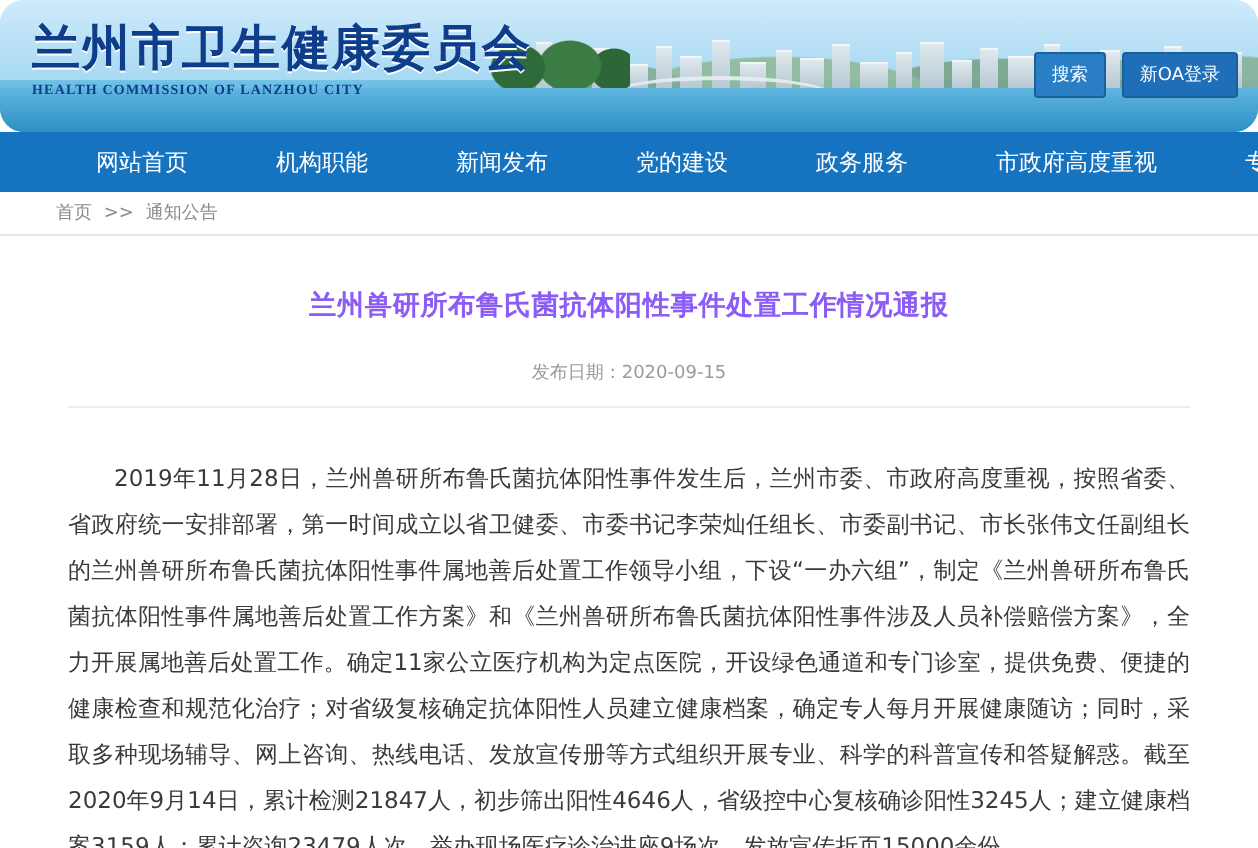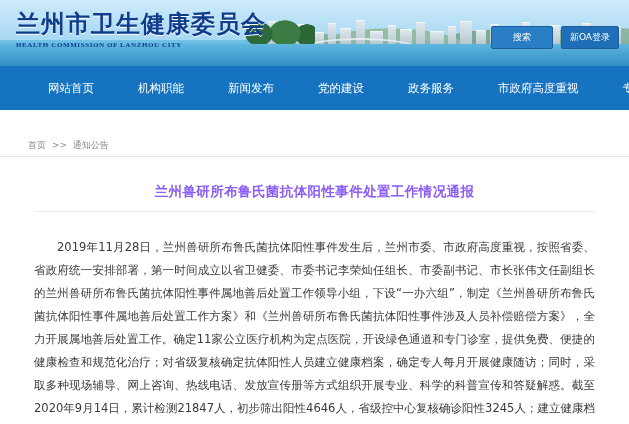--- a/index.html
+++ b/index.html
@@ -20,20 +20,21 @@
     background: #fff;
   }
 
   
   .banner {
     position: relative;
     height: 66px;
     width: 629px;
     background: linear-gradient(to bottom, #bfe4f7 0%, #8fd0ee 45%, #63b9e2 70%, #3f9fd0 100%);
     overflow: hidden;
+    border-radius: 12px;
   }
   .banner .sky {
     position: absolute;
     left: 0; top: 0; right: 0; height: 40px;
     background: linear-gradient(to bottom, #cfeafb, #a7d9f2);
   }
   .banner .water {
     position: absolute;
     left: 0; bottom: 0; right: 0; height: 22px;
     background: linear-gradient(to bottom, #5fb6df, #2f8fc4);
@@ -108,26 +109,26 @@
     background: #1e6fb8;
     color: #ffffff;
     font-size: 9px;
     padding: 4px 8px;
     border-radius: 2px;
     white-space: nowrap;
     border: 1px solid #1b5f9d;
   }
   .top-link.search {
     background: #2a7fc4;
-    padding: 4px 21px;
+    padding: 4px 8px;
   }
 
   
   .nav {
-    height: 44px;
+    height: 30px;
     background: #1673bf;
     display: flex;
     align-items: center;
     padding-left: 26px;
     box-sizing: border-box;
   }
   .nav-item {
     color: #ffffff;
     font-size: 11.5px;
     padding: 0 22px;
@@ -137,21 +138,20 @@
   }
 
   
   .crumb-wrap {
     height: 22px;
     border-bottom: 1px solid #e6e6e6;
     display: flex;
     align-items: center;
     padding-left: 28px;
     box-sizing: border-box;
-    margin-top: 25px;
   }
   .crumb {
     font-size: 9px;
     color: #8a8a8a;
   }
   .crumb a { color: #8a8a8a; text-decoration: none; }
   .crumb .sep { margin: 0 3px; }
 
   
   .article {
@@ -248,17 +248,18 @@
   <div class="crumb-wrap">
     <div class="crumb">
       <a>首页</a>
       <span class="sep">&gt;&gt;</span>
       <a>通知公告</a>
     </div>
   </div>
 
   <div class="article">
     <div class="art-title">兰州兽研所布鲁氏菌抗体阳性事件处置工作情况通报</div>
+    <div class="art-date">发布日期：2020-09-15</div>
     <div class="divider"></div>
     <div class="art-body">2019年11月28日，兰州兽研所布鲁氏菌抗体阳性事件发生后，兰州市委、市政府高度重视，按照省委、省政府统一安排部署，第一时间成立以省卫健委、市委书记李荣灿任组长、市委副书记、市长张伟文任副组长的兰州兽研所布鲁氏菌抗体阳性事件属地善后处置工作领导小组，下设“一办六组”，制定《兰州兽研所布鲁氏菌抗体阳性事件属地善后处置工作方案》和《兰州兽研所布鲁氏菌抗体阳性事件涉及人员补偿赔偿方案》，全力开展属地善后处置工作。确定11家公立医疗机构为定点医院，开设绿色通道和专门诊室，提供免费、便捷的健康检查和规范化治疗；对省级复核确定抗体阳性人员建立健康档案，确定专人每月开展健康随访；同时，采取多种现场辅导、网上咨询、热线电话、发放宣传册等方式组织开展专业、科学的科普宣传和答疑解惑。截至2020年9月14日，累计检测21847人，初步筛出阳性4646人，省级控中心复核确诊阳性3245人；建立健康档案3159人；累计咨询23479人次，举办现场医疗诊治讲座9场次，发放宣传折页15000余份。</div>
   </div>
 
 </div>
 
 </body></html>

